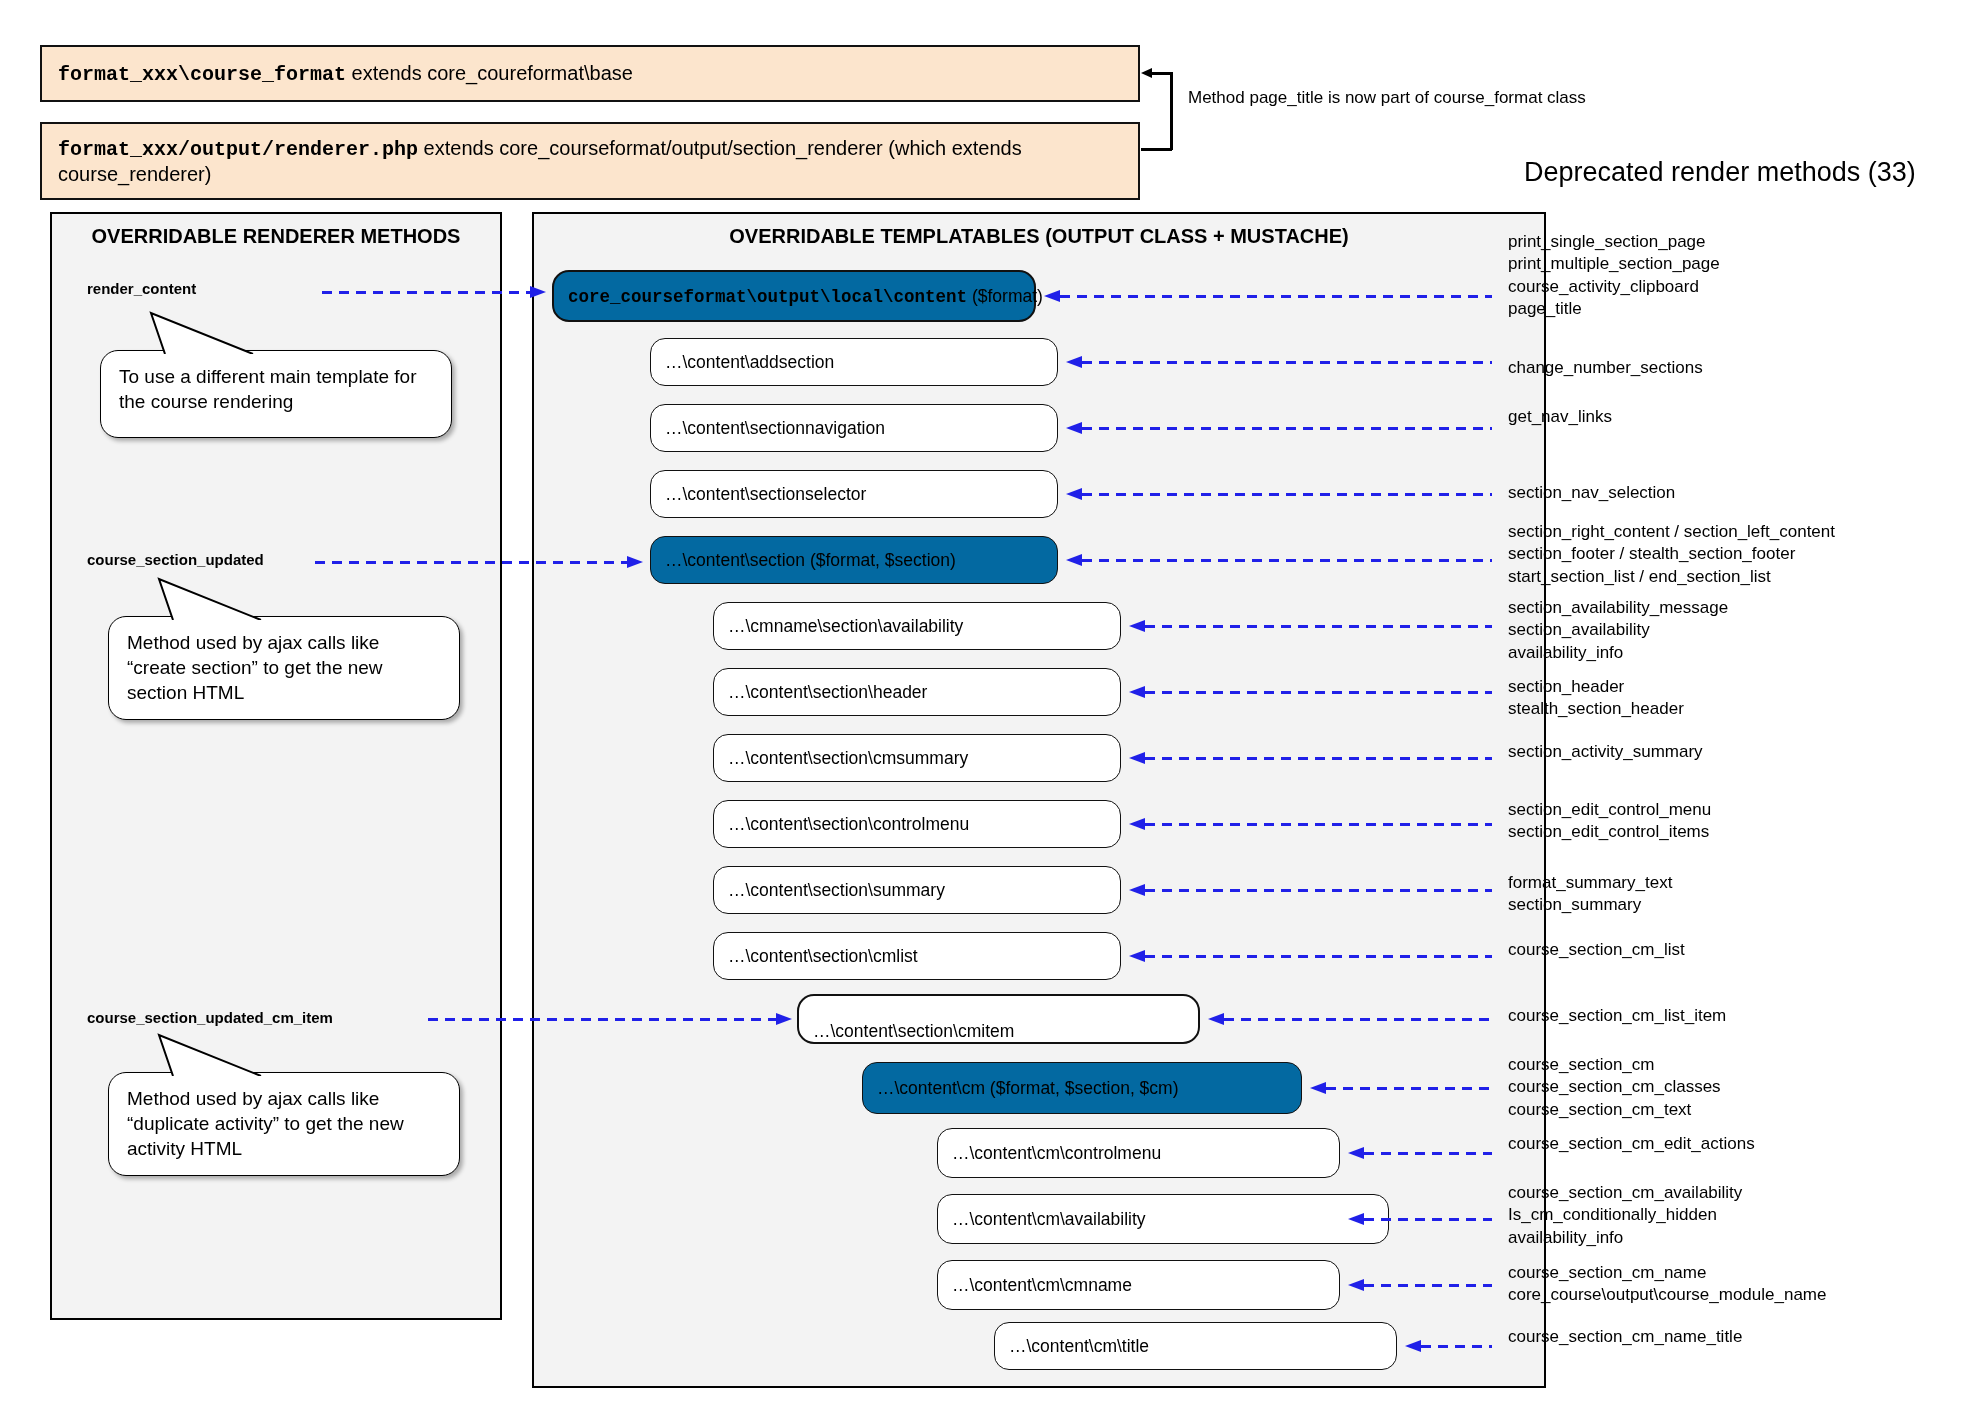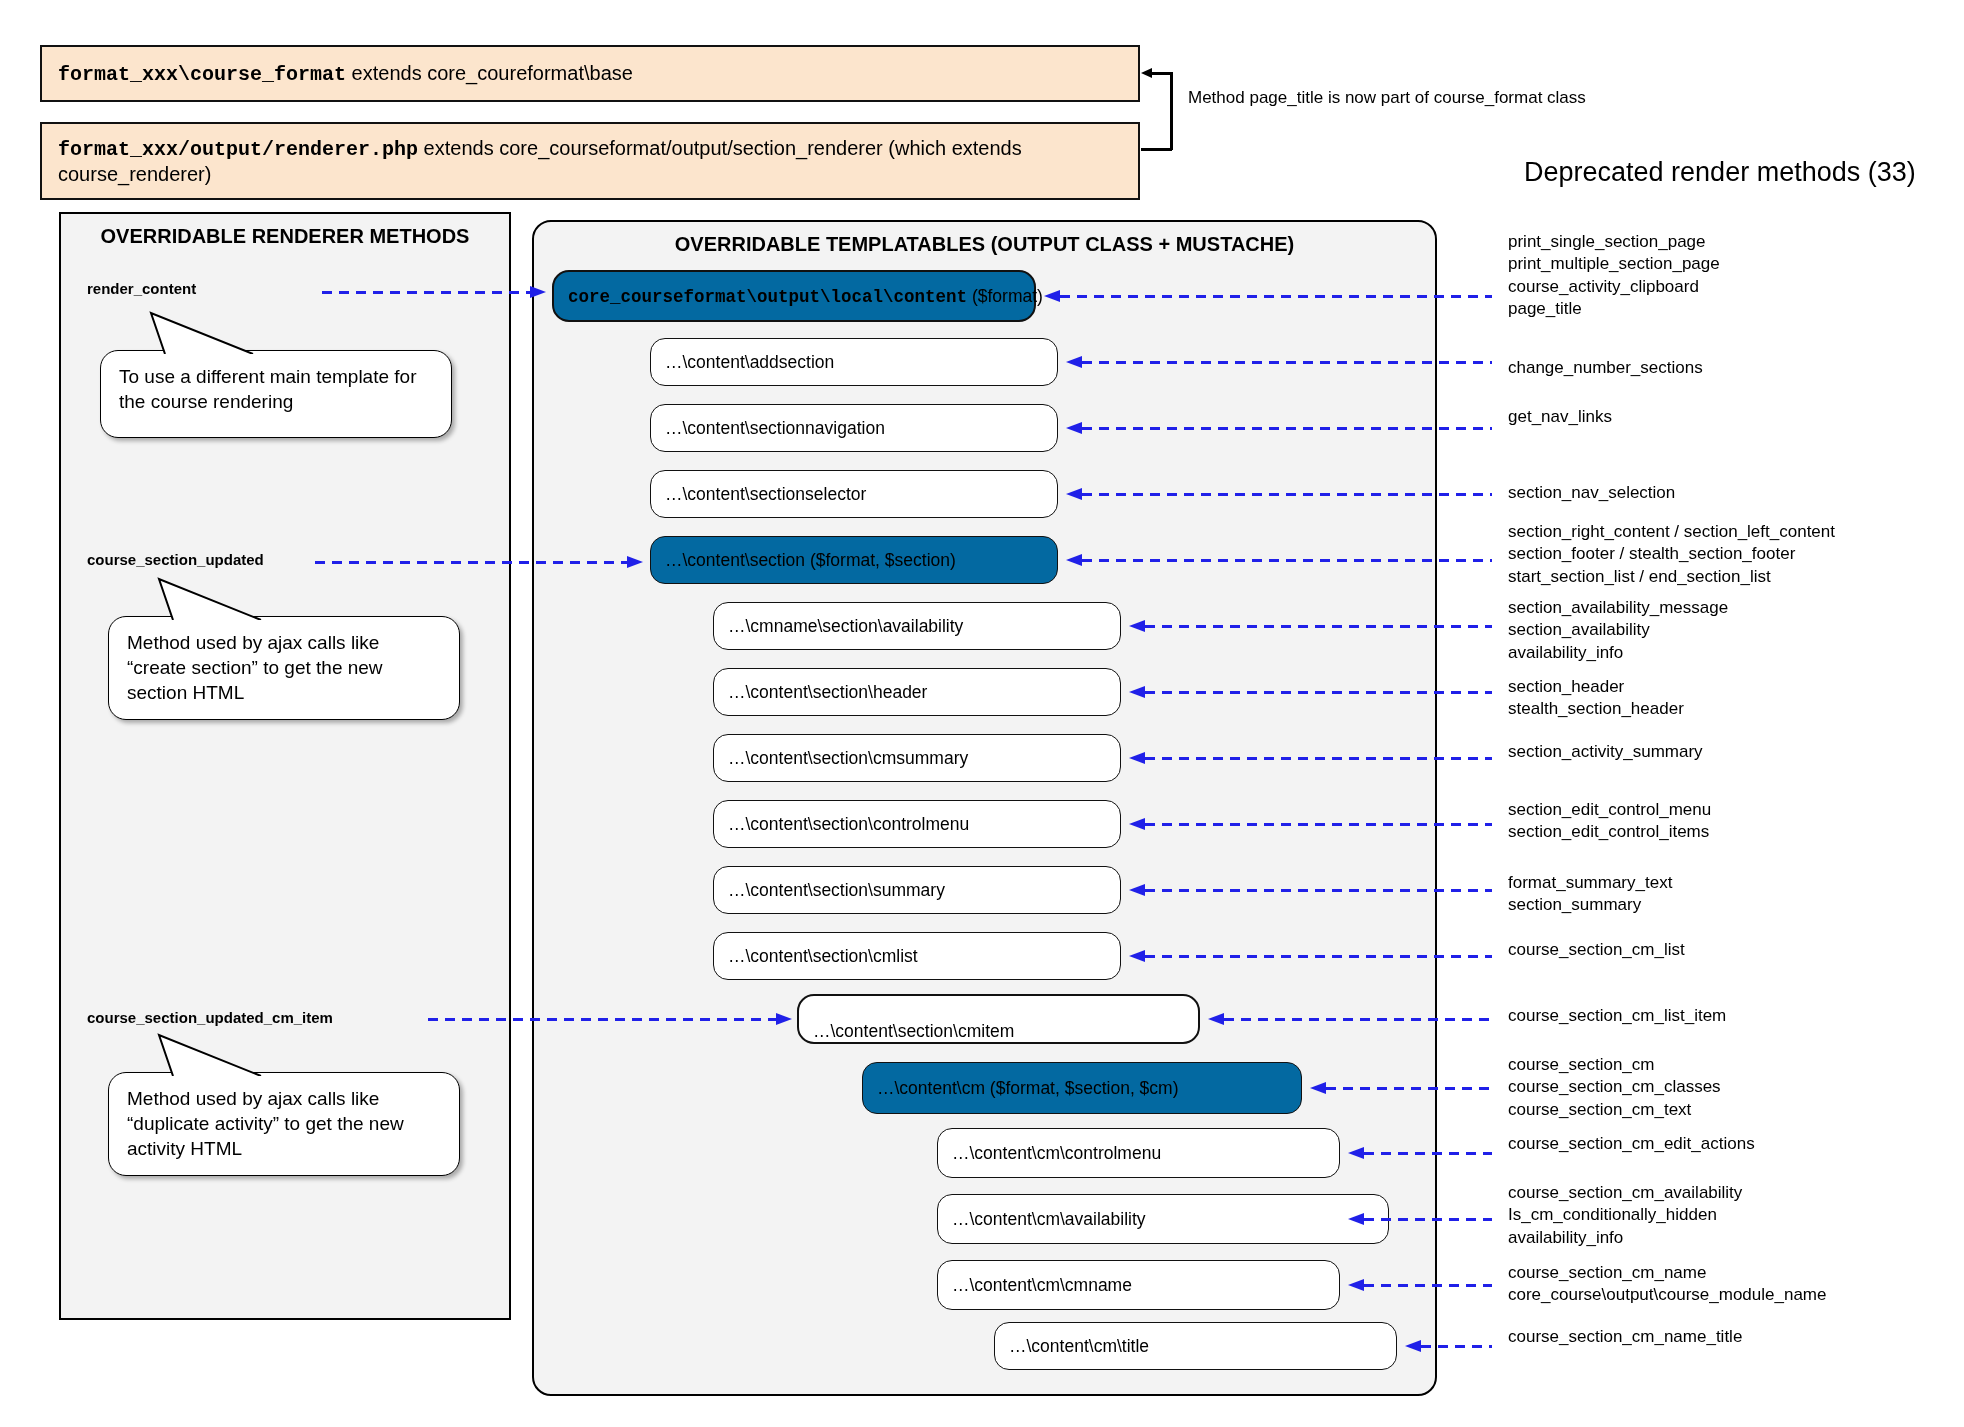--- a/index.html
+++ b/index.html
@@ -57,24 +57,24 @@
   </div>
 
   <div class="bk-head" style="left:1141px;top:68px;"></div>
   <div class="bk" style="left:1152px;top:72px;width:20px;height:2.5px;"></div>
   <div class="bk" style="left:1170px;top:72px;width:2.5px;height:78px;"></div>
   <div class="bk" style="left:1141px;top:148px;width:31px;height:2.5px;"></div>
 
   <div class="note" style="left:1188px;top:88px;">Method page_title is now part of course_format class</div>
   <div class="dep" style="left:1524px;top:157px;">Deprecated render methods (33)</div>
 
-  <div class="panel" style="left:50px;top:212px;width:452px;height:1108px;margin-left:9px;">
+  <div class="panel" style="left:50px;top:212px;width:452px;height:1108px;">
     <div class="panel-title">OVERRIDABLE RENDERER METHODS</div>
   </div>
-  <div class="panel" style="left:532px;top:220px;width:905px;height:1176px;border-radius:19px;">
+  <div class="panel" style="left:532px;top:212px;width:1014px;height:1176px;">
     <div class="panel-title">OVERRIDABLE TEMPLATABLES (OUTPUT CLASS + MUSTACHE)</div>
   </div>
 
   <div class="mlabel" style="left:87px;top:280px;">render_content</div>
   <div class="mlabel" style="left:87px;top:551px;">course_section_updated</div>
   <div class="mlabel" style="left:87px;top:1009px;">course_section_updated_cm_item</div>
 
   <div class="bubble" style="left:100px;top:350px;width:352px;height:88px;">
     <svg class="tail" width="130" height="44">
       <path d="M34,44 L20,3 L122,44" fill="#ffffff" stroke="#000" stroke-width="2"></path>

